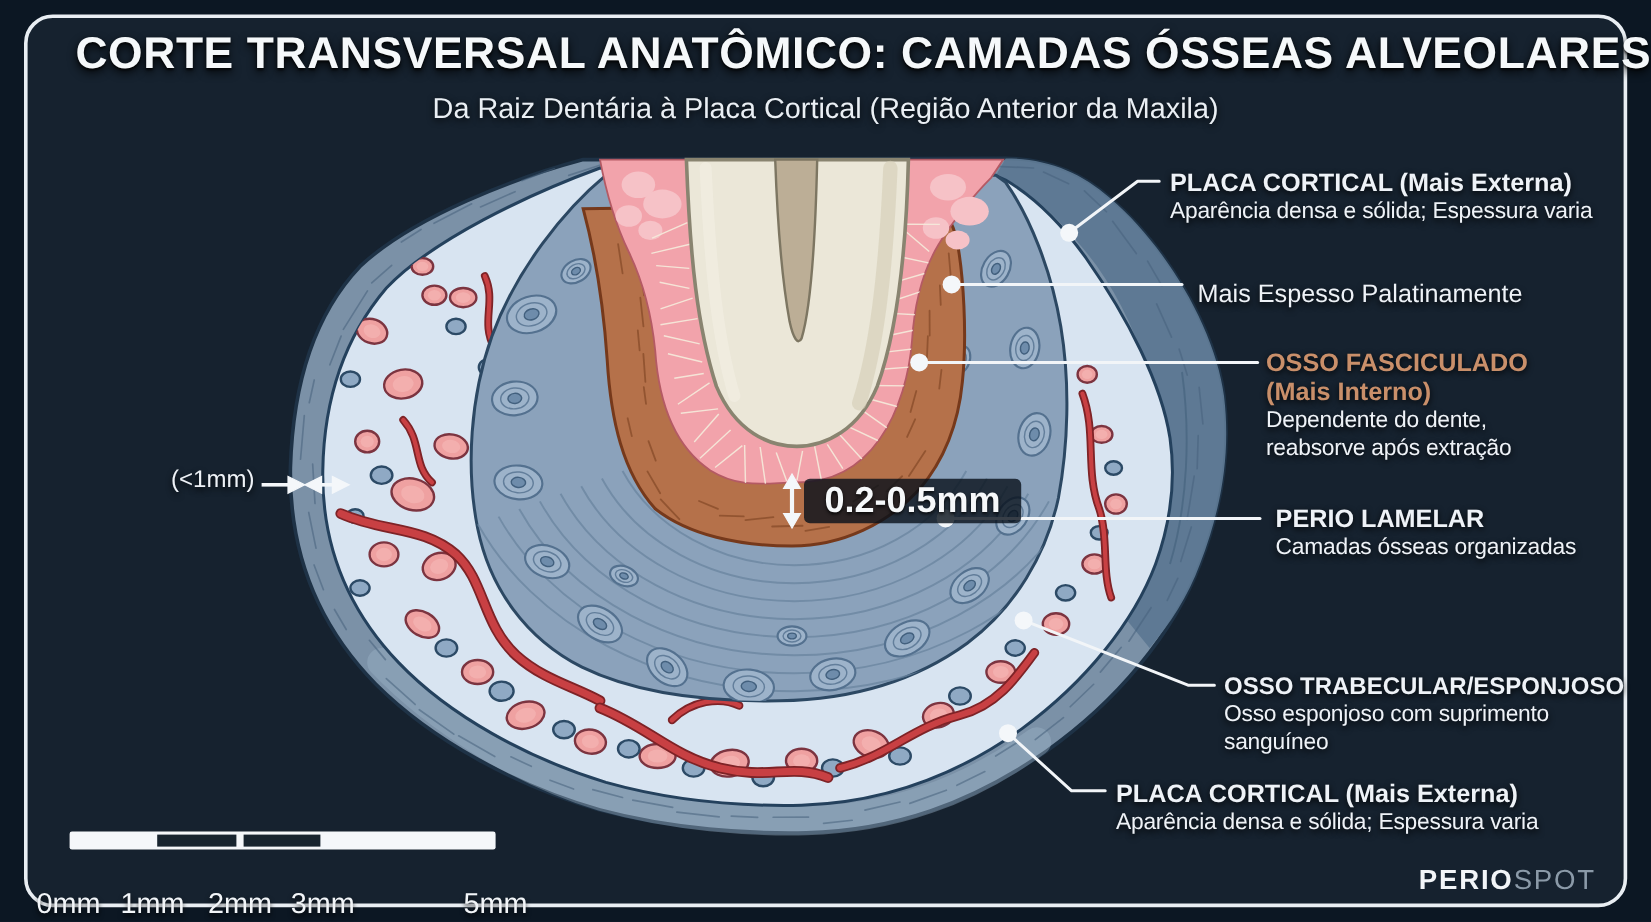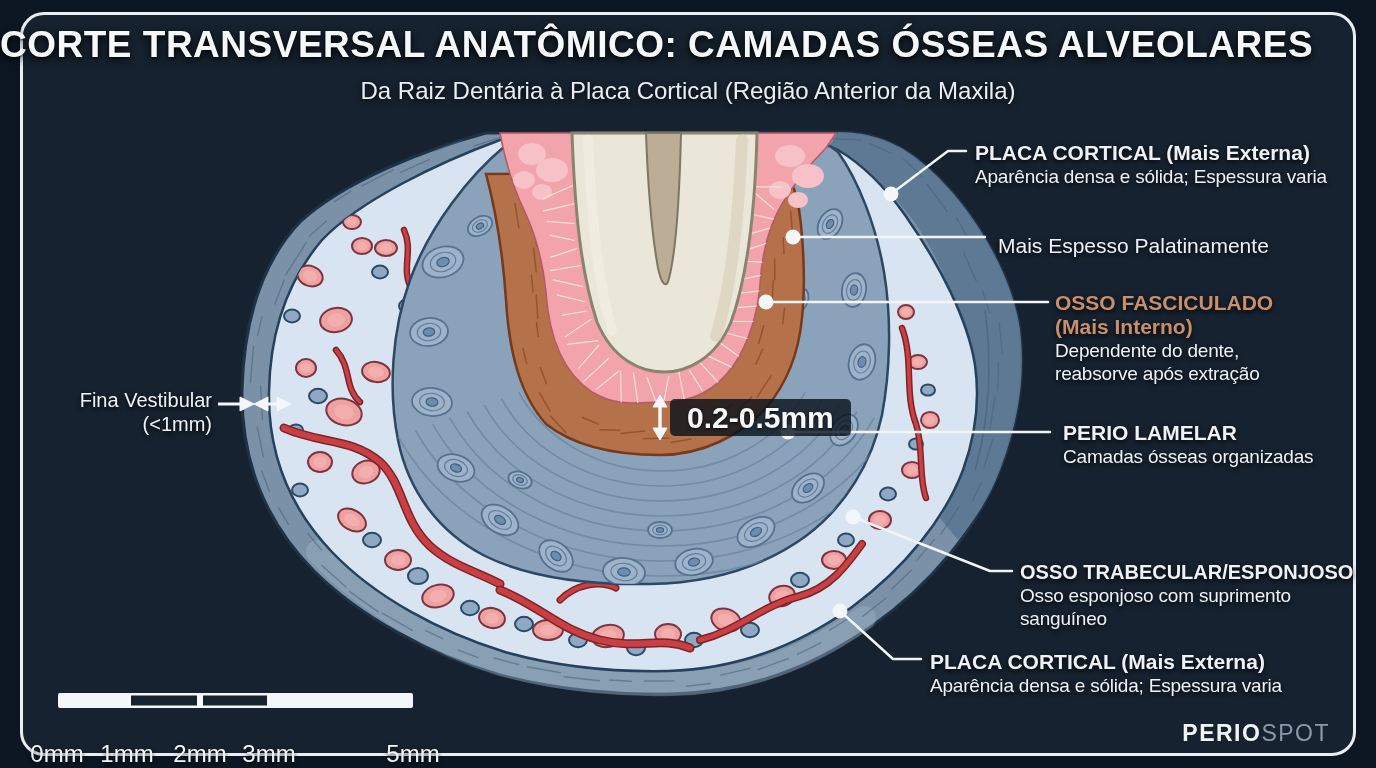--- a/index.html
+++ b/index.html
@@ -8,21 +8,21 @@
     background:#0c1723;
     font-family:"Liberation Sans", sans-serif;
   }
   .frame{
     position:absolute;left:20px;top:12px;width:1336px;height:744px;
     box-sizing:border-box;border:3px solid #e9eef3;border-radius:24px;
     background:#16222f;
   }
   #art{position:absolute;left:0;top:0;}
   .title{
-    position:absolute;left:0;top:24px;width:100%;text-align:left;
+    position:absolute;left:0;top:24px;width:100%;text-align:right;
     font-size:37px;font-weight:bold;color:#f5f8fa;letter-spacing:.5px;
     text-shadow:0 3px 8px rgba(0,0,0,.9),0 1px 2px rgba(0,0,0,.8);
   }
   .subtitle{
     position:absolute;left:0;top:77px;width:100%;text-align:center;
     font-size:24px;color:#eaeff4;text-shadow:0 2px 6px rgba(0,0,0,.85);
   }
   .lbl{position:absolute;color:#eef2f7;text-shadow:0 2px 5px rgba(0,0,0,.9);white-space:nowrap;}
   .lt{font-weight:bold;font-size:21px;line-height:24px;}
   .lt5{font-weight:bold;font-size:20px;line-height:24px;}
@@ -436,21 +436,20 @@
   <div class="ld">Osso esponjoso com suprimento</div>
   <div class="ld">sanguíneo</div>
 </div>
 
 <div class="lbl" style="left:930px;top:650px">
   <div class="lt">PLACA CORTICAL (Mais Externa)</div>
   <div class="ld">Aparência densa e sólida; Espessura varia</div>
 </div>
 
 <div class="vest">
-  <div>Fina Vestibular</div>
   <div>(&lt;1mm)</div>
 </div>
 
 <div class="chip">0.2-0.5mm</div>
 
 <div class="scale-lbl" style="left:15px">0mm</div>
 <div class="scale-lbl" style="left:85px">1mm</div>
 <div class="scale-lbl" style="left:158px">2mm</div>
 <div class="scale-lbl" style="left:227px">3mm</div>
 <div class="scale-lbl" style="left:371px">5mm</div>

